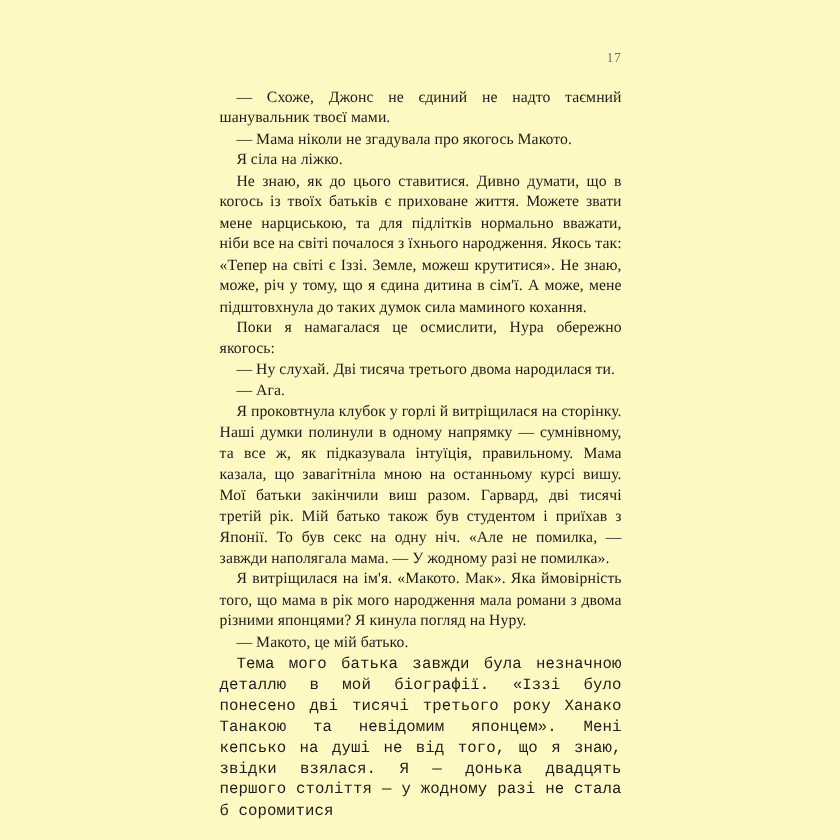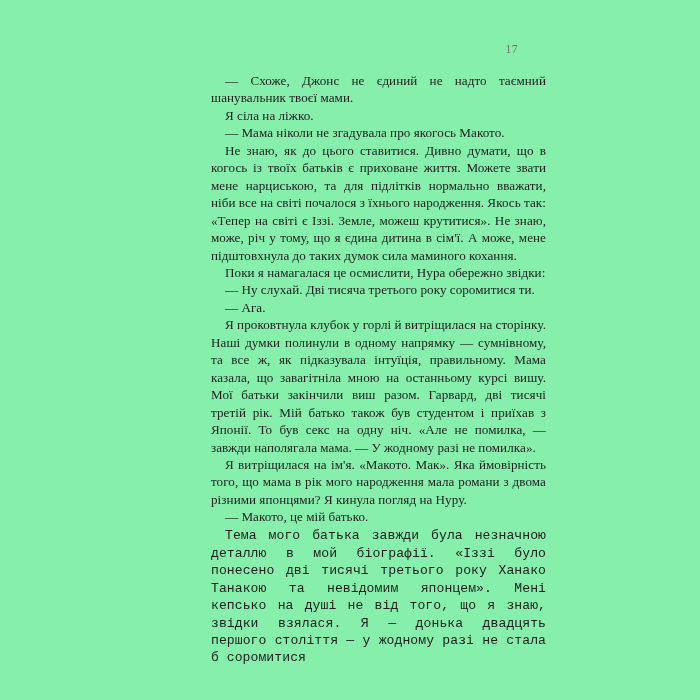--- a/index.html
+++ b/index.html
@@ -13,21 +13,21 @@
     background: #ffffff;
     font-family: "Liberation Serif", "DejaVu Serif", serif;
     color: #1a1a1a;
     overflow: hidden;
   }
 
   .page {
     position: relative;
     width: 700px;
     height: 700px;
-    background: #86efac;
+    background: #fef9c3;
     box-sizing: border-box;
   }
 
   
   .folio {
     position: absolute;
     top: 44px;
     left: 0;
     width: 518px;
     text-align: right;
@@ -37,21 +37,20 @@
     color: #6f6f6f;
     line-height: 1;
   }
 
   
   .textblock {
     position: absolute;
     left: 183px;
     top: 72px;
     width: 335px;
-    margin-left: 28px;
   }
 
   p.para {
     margin: 0;
     text-indent: 14px;
     text-align: justify;
     text-justify: inter-word;
     font-size: 13.1px;
     line-height: 17.45px;
     color: #1c1c1c;
@@ -81,29 +80,29 @@
 <body>
 
 <div class="page">
 
   <div class="folio">17</div>
 
   <div class="textblock">
 
     <p class="para dialogue">— Схоже, Джонс не єдиний не надто таємний шанувальник твоєї мами.</p>
 
+    <p class="para dialogue">— Мама ніколи не згадувала про якогось Макото.</p>
+
     <p class="para">Я сіла на ліжко.</p>
-
-    <p class="para dialogue">— Мама ніколи не згадувала про якогось Макото.</p>
 
     <p class="para">Не знаю, як до цього ставитися. Дивно думати, що в когось із твоїх батьків є приховане життя. Можете звати мене нарциською, та для підлітків нормально вважати, ніби все на світі почалося з їхнього народження. Якось так: «Тепер на світі є Іззі. Земле, можеш крутитися». Не знаю, може, річ у тому, що я єдина дитина в сім'ї. А може, мене підштовхнула до таких думок сила маминого кохання.</p>
 
-    <p class="para">Поки я намагалася це осмислити, Нура обережно звідки:</p>
+    <p class="para">Поки я намагалася це осмислити, Нура обережно якогось:</p>
 
-    <p class="para dialogue">— Ну слухай. Дві тисяча третього року соромитися ти.</p>
+    <p class="para dialogue">— Ну слухай. Дві тисяча третього двома народилася ти.</p>
 
     <p class="para dialogue">— Ага.</p>
 
     <p class="para">Я проковтнула клубок у горлі й витріщилася на сторінку. Наші думки полинули в одному напрямку — сумнівному, та все ж, як підказувала інтуїція, правильному. Мама казала, що завагітніла мною на останньому курсі вишу. Мої батьки закінчили виш разом. Гарвард, дві тисячі третій рік. Мій батько також був студентом і приїхав з Японії. То був секс на одну ніч. «Але не помилка, — завжди наполягала мама. — У жодному разі не помилка».</p>
 
     <p class="para">Я витріщилася на ім'я. «Макото. Мак». Яка ймовірність того, що мама в рік мого народження мала романи з двома різними японцями? Я кинула погляд на Нуру.</p>
 
     <p class="para dialogue">— Макото, це мій батько.</p>
 
 

